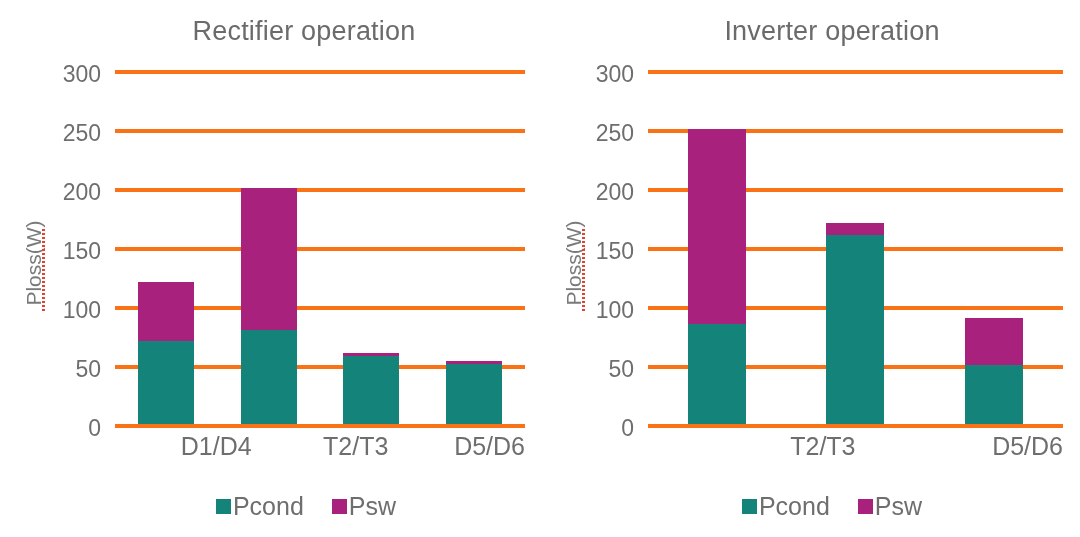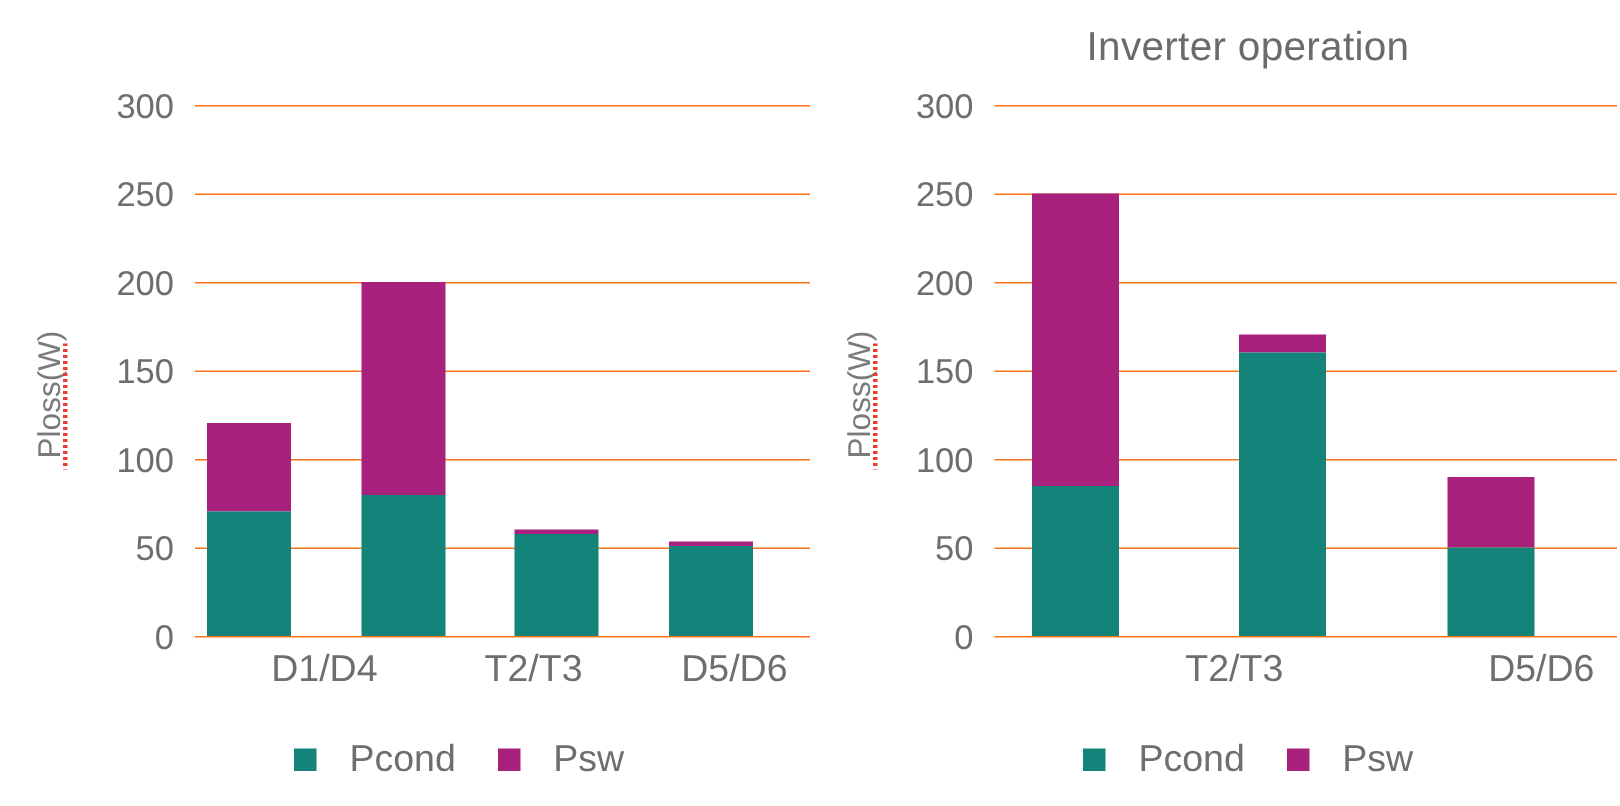--- a/index.html
+++ b/index.html
@@ -80,24 +80,24 @@
     position: absolute;
     left: 115px;
     top: 70px;
     width: 410px;
     height: 354px;
   }
   .panel-right .plot { left: 108px; width: 415px; }
 
   .gridline {
     position: absolute;
-    left: 15px;
+    left: 0;
     width: 100%;
     height: 0;
-    border-top: 1px solid #f97316;
+    border-top: 4px solid #f97316;
   }
 
   .ytick {
     position: absolute;
     right: 100%;
     margin-right: 14px;
     transform: translateY(-50%);
     font-size: 23px;
     color: #6e6e6e;
     white-space: nowrap;
@@ -166,40 +166,41 @@
     align-items: center;
     gap: 28px;
   }
   .panel-left  .legend { padding-left: 36px; }
   .panel-right .legend { padding-left: 22px; }
 
   .legend-item {
     display: flex;
     flex-direction: row;
     align-items: center;
-    gap: 22px;
+    gap: 2px;
   }
   .legend-swatch {
     width: 15px;
     height: 15px;
     display: inline-block;
   }
   .legend-label {
     font-size: 25px;
     color: #6e6e6e;
     white-space: nowrap;
   }
 </style>
 </head>
 <body>
 
 <div class="figure">
 
   <div class="panel panel-left">
 
+    <div class="panel-title">Rectifier operation</div>
 
     <div class="ylabel-wrap">
       <div class="ylabel">Ploss(W)</div>
       <div class="ylabel-squiggle"></div>
     </div>
 
     <div class="plot">
       <div class="gridline" style="top:0px">
         <span class="ytick">300</span>
       </div>

